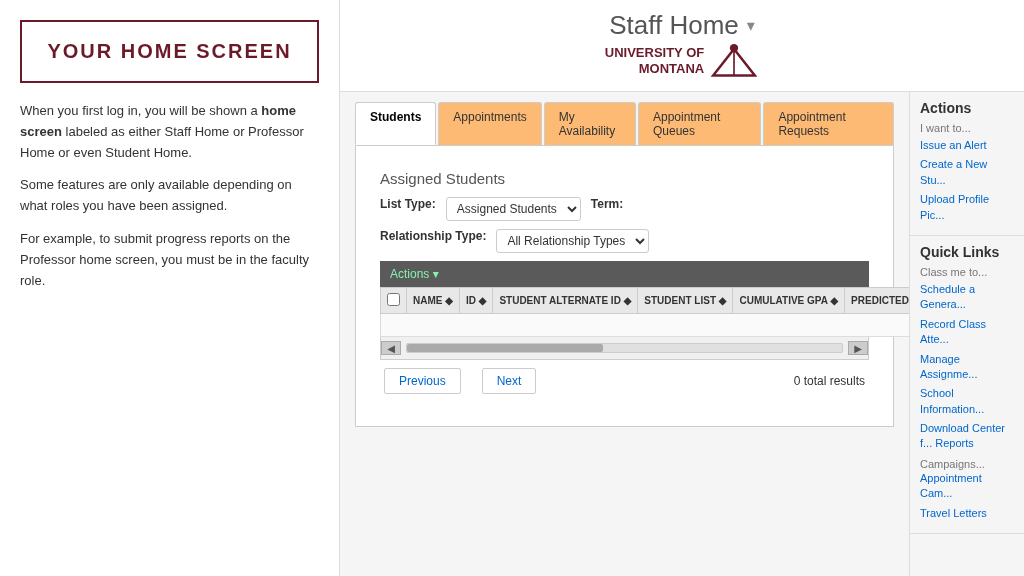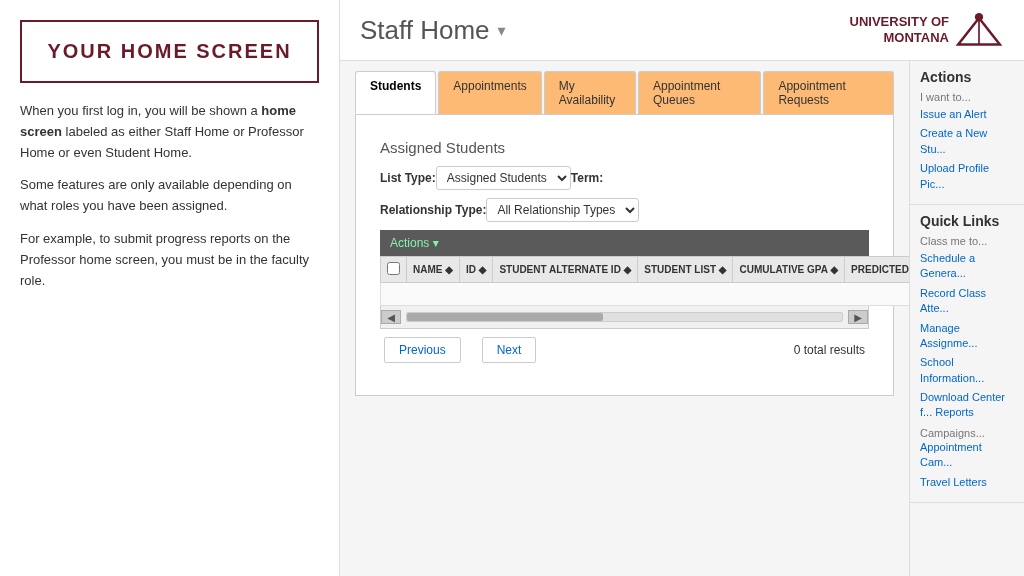--- a/index.html
+++ b/index.html
@@ -47,20 +47,21 @@
     }
 
     
     .header {
       background: #fff;
       padding: 10px 20px;
       border-bottom: 1px solid #ddd;
       display: flex;
       align-items: center;
       justify-content: space-between;
+      flex-direction: column;
     }
     .page-title {
       font-size: 26px;
       color: #555;
       font-weight: normal;
       display: flex;
       align-items: center;
       gap: 8px;
     }
     .page-title .dropdown-arrow {
@@ -129,21 +130,22 @@
     }
 
     
     .section-title {
       font-size: 15px;
       color: #555;
       margin-bottom: 10px;
     }
     .form-row {
       display: flex;
-      align-items: center;
+      align-items: flex-start;
+      gap: 10px;
       margin-bottom: 8px;
       flex-wrap: wrap;
       margin-top: 8px;
     }
     .form-label {
       font-size: 12px;
       font-weight: bold;
       color: #333;
     }
     .form-select {

